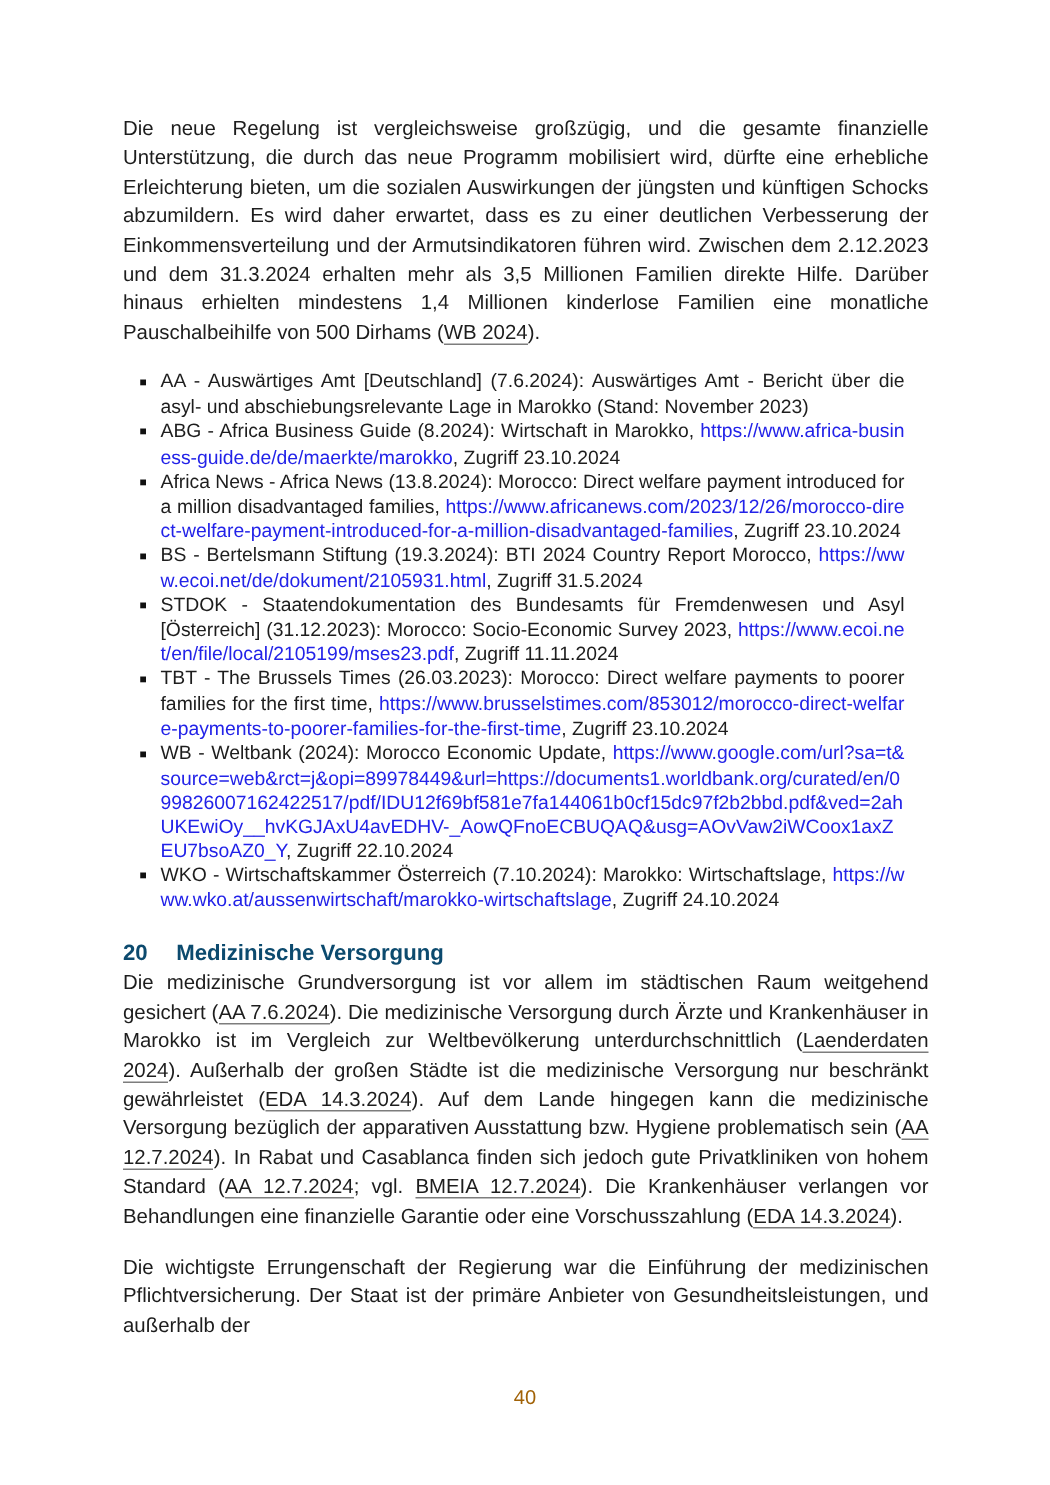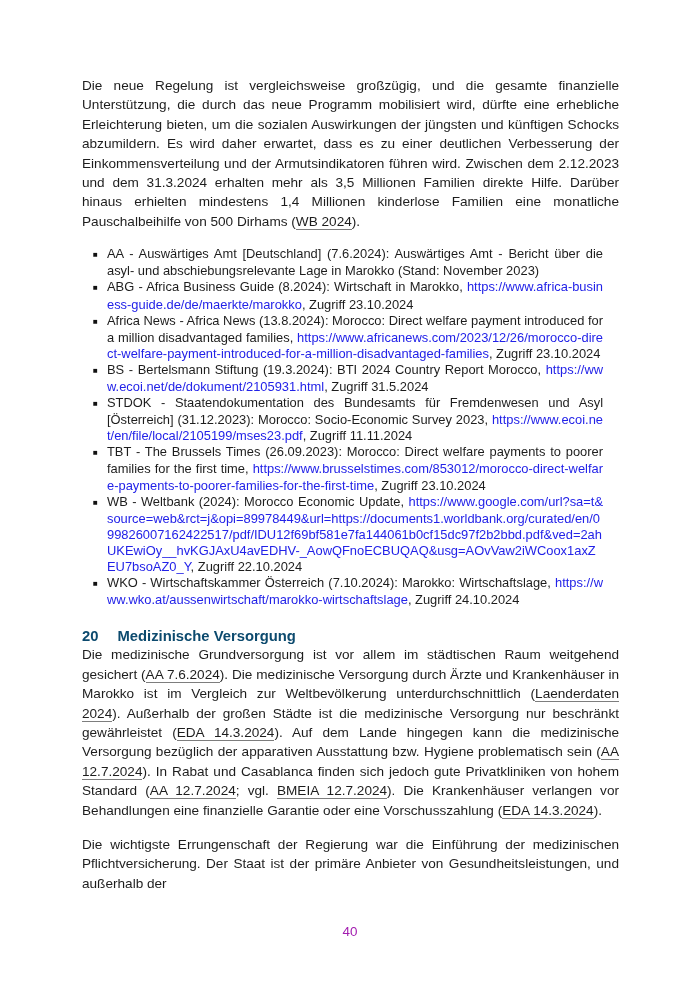--- a/index.html
+++ b/index.html
@@ -79,38 +79,38 @@
     line-height: 17px;
   }
   .meta + .para { margin-top: 14px; }
   .footer {
     position: absolute;
     left: 0;
     top: 924px;
     width: 700px;
     text-align: center;
     font-size: 13.4px;
-    color: #a21caf;
+    color: #a16207;
   }
 </style>
 </head>
 <body>
 
 <div class="page">
 
   <p class="para"><span>Die neue Regelung ist vergleichsweise großzügig, und die gesamte finanzielle Unterstützung, die durch das neue Programm mobilisiert wird, dürfte eine erhebliche Erleichterung bieten, um die sozialen Auswirkungen der jüngsten und künftigen Schocks abzumildern. Es wird daher erwartet, dass es zu einer deutlichen Verbesserung der Einkommensverteilung und der Armutsindikatoren führen wird. Zwischen dem 2.12.2023 und dem 31.3.2024 erhalten mehr als 3,5 Millionen Familien direkte Hilfe. Darüber hinaus erhielten mindestens 1,4 Millionen kinderlose Familien eine monatliche Pauschalbeihilfe von 500 Dirhams (</span><span class="cite">WB 2024</span><span>).</span></p>
 
 
   <ul class="sources">
       <li><span class="bullet">■</span><span>AA - Auswärtiges Amt [Deutschland] (7.6.2024): Auswärtiges Amt - Bericht über die asyl- und abschiebungsrelevante Lage in Marokko (Stand: November 2023)</span></li>
       <li><span class="bullet">■</span><span>ABG - Africa Business Guide (8.2024): Wirtschaft in Marokko, </span><a href="#" class="link">https://www.africa-business-guide.de/de/maerkte/marokko</a><span>, Zugriff 23.10.2024</span></li>
       <li><span class="bullet">■</span><span>Africa News - Africa News (13.8.2024): Morocco: Direct welfare payment introduced for a million disadvantaged families, </span><a href="#" class="link">https://www.africanews.com/2023/12/26/morocco-direct-welfare-payment-introduced-for-a-million-disadvantaged-families</a><span>, Zugriff 23.10.2024</span></li>
       <li><span class="bullet">■</span><span>BS - Bertelsmann Stiftung (19.3.2024): BTI 2024 Country Report Morocco, </span><a href="#" class="link">https://www.ecoi.net/de/dokument/2105931.html</a><span>, Zugriff 31.5.2024</span></li>
       <li><span class="bullet">■</span><span>STDOK - Staatendokumentation des Bundesamts für Fremdenwesen und Asyl [Österreich] (31.12.2023): Morocco:  Socio-Economic Survey 2023, </span><a href="#" class="link">https://www.ecoi.net/en/file/local/2105199/mses23.pdf</a><span>, Zugriff 11.11.2024</span></li>
-      <li><span class="bullet">■</span><span>TBT - The Brussels Times (26.09.2023): Morocco: Direct welfare payments to poorer families for the first time, </span><a href="#" class="link">https://www.brusselstimes.com/853012/morocco-direct-welfare-payments-to-poorer-families-for-the-first-time</a><span>, Zugriff 23.10.2024</span></li>
+      <li><span class="bullet">■</span><span>TBT - The Brussels Times (26.03.2023): Morocco: Direct welfare payments to poorer families for the first time, </span><a href="#" class="link">https://www.brusselstimes.com/853012/morocco-direct-welfare-payments-to-poorer-families-for-the-first-time</a><span>, Zugriff 23.10.2024</span></li>
       <li><span class="bullet">■</span><span>WB - Weltbank (2024): Morocco Economic Update, </span><a href="#" class="link">https://www.google.com/url?sa=t&amp;source=web&amp;rct=j&amp;opi=89978449&amp;url=https://documents1.worldbank.org/curated/en/099826007162422517/pdf/IDU12f69bf581e7fa144061b0cf15dc97f2b2bbd.pdf&amp;ved=2ahUKEwiOy__hvKGJAxU4avEDHV-_AowQFnoECBUQAQ&amp;usg=AOvVaw2iWCoox1axZEU7bsoAZ0_Y</a><span>, Zugriff 22.10.2024</span></li>
       <li><span class="bullet">■</span><span>WKO - Wirtschaftskammer Österreich (7.10.2024): Marokko: Wirtschaftslage, </span><a href="#" class="link">https://www.wko.at/aussenwirtschaft/marokko-wirtschaftslage</a><span>, Zugriff 24.10.2024</span></li>
     </ul>
 
   <h2 class="sec-head">
     <span class="sec-num">20</span><span>Medizinische Versorgung</span>
   </h2>
 
 
   <p class="para"><span>Die medizinische Grundversorgung ist vor allem im städtischen Raum weitgehend gesichert (</span><span class="cite">AA 7.6.2024</span><span>). Die medizinische Versorgung durch Ärzte und Krankenhäuser in Marokko ist im Vergleich zur Weltbevölkerung unterdurchschnittlich (</span><span class="cite">Laenderdaten 2024</span><span>). Außerhalb der großen Städte ist die medizinische Versorgung nur beschränkt gewährleistet (</span><span class="cite">EDA 14.3.2024</span><span>). Auf dem Lande hingegen kann die medizinische Versorgung bezüglich der apparativen Ausstattung bzw. Hygiene problematisch sein (</span><span class="cite">AA 12.7.2024</span><span>). In Rabat und Casablanca finden sich jedoch gute Privatkliniken von hohem Standard (</span><span class="cite">AA 12.7.2024</span><span>; vgl. </span><span class="cite">BMEIA 12.7.2024</span><span>). Die Krankenhäuser verlangen vor Behandlungen eine finanzielle Garantie oder eine Vorschusszahlung (</span><span class="cite">EDA 14.3.2024</span><span>).</span></p>

